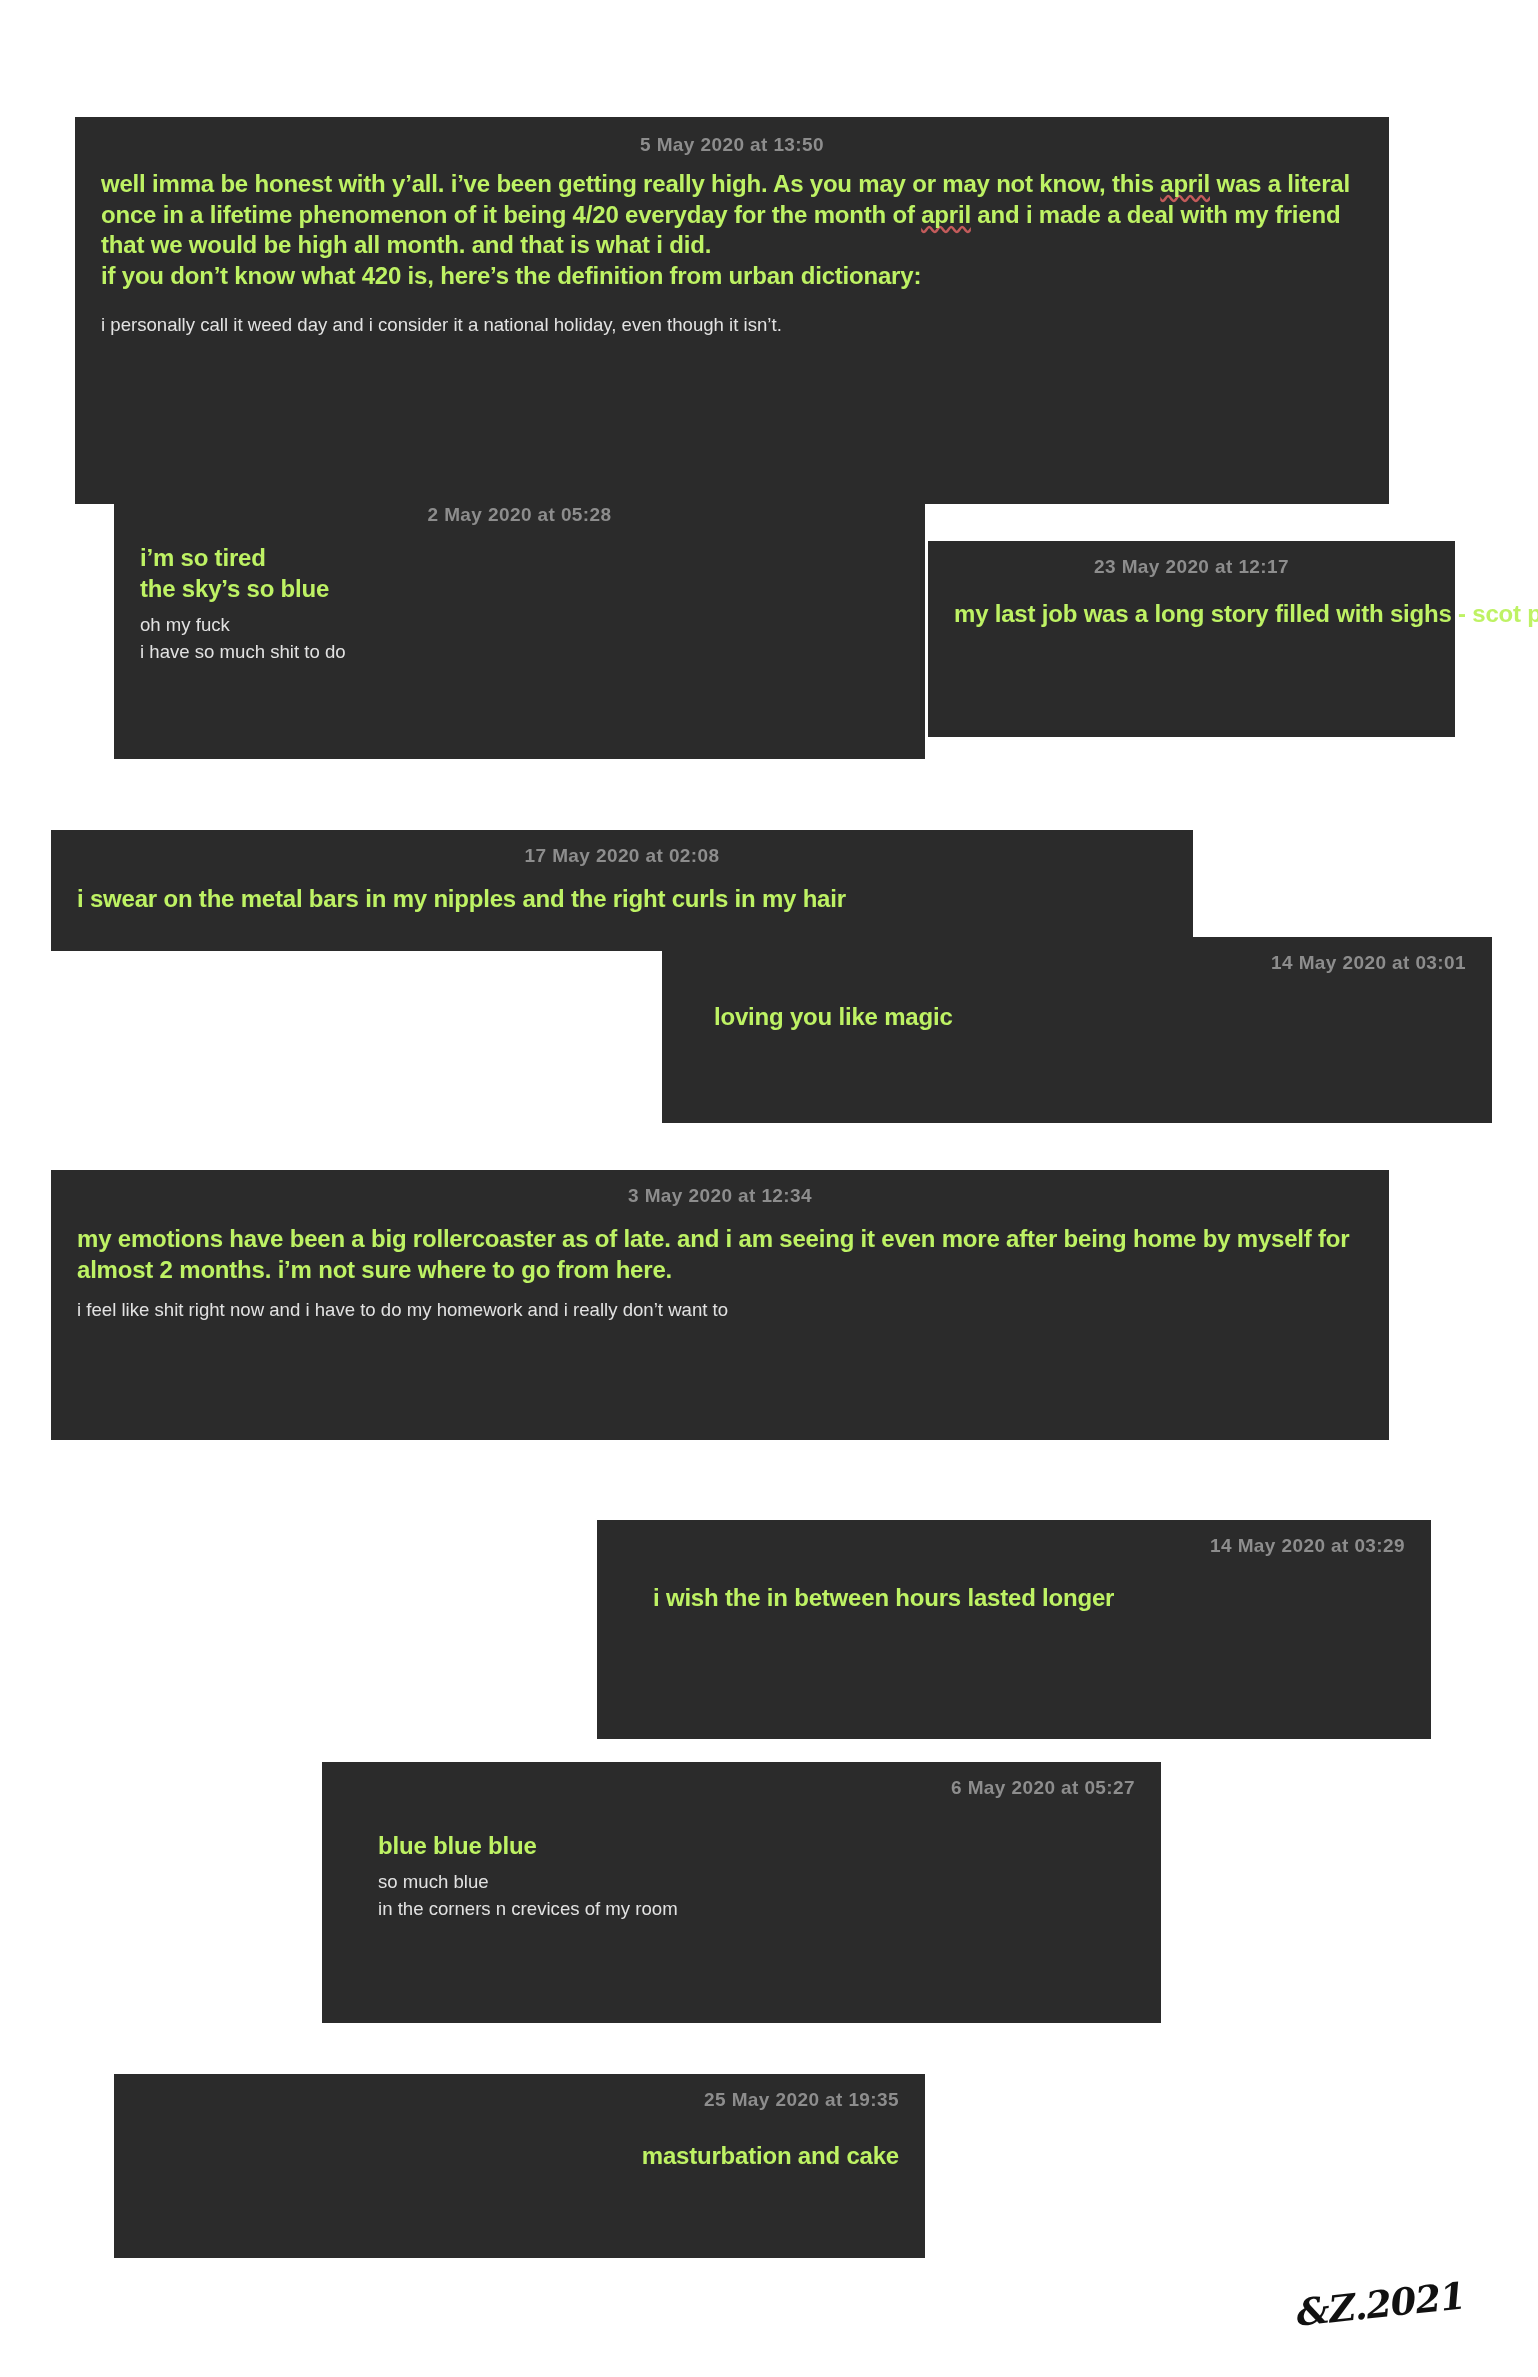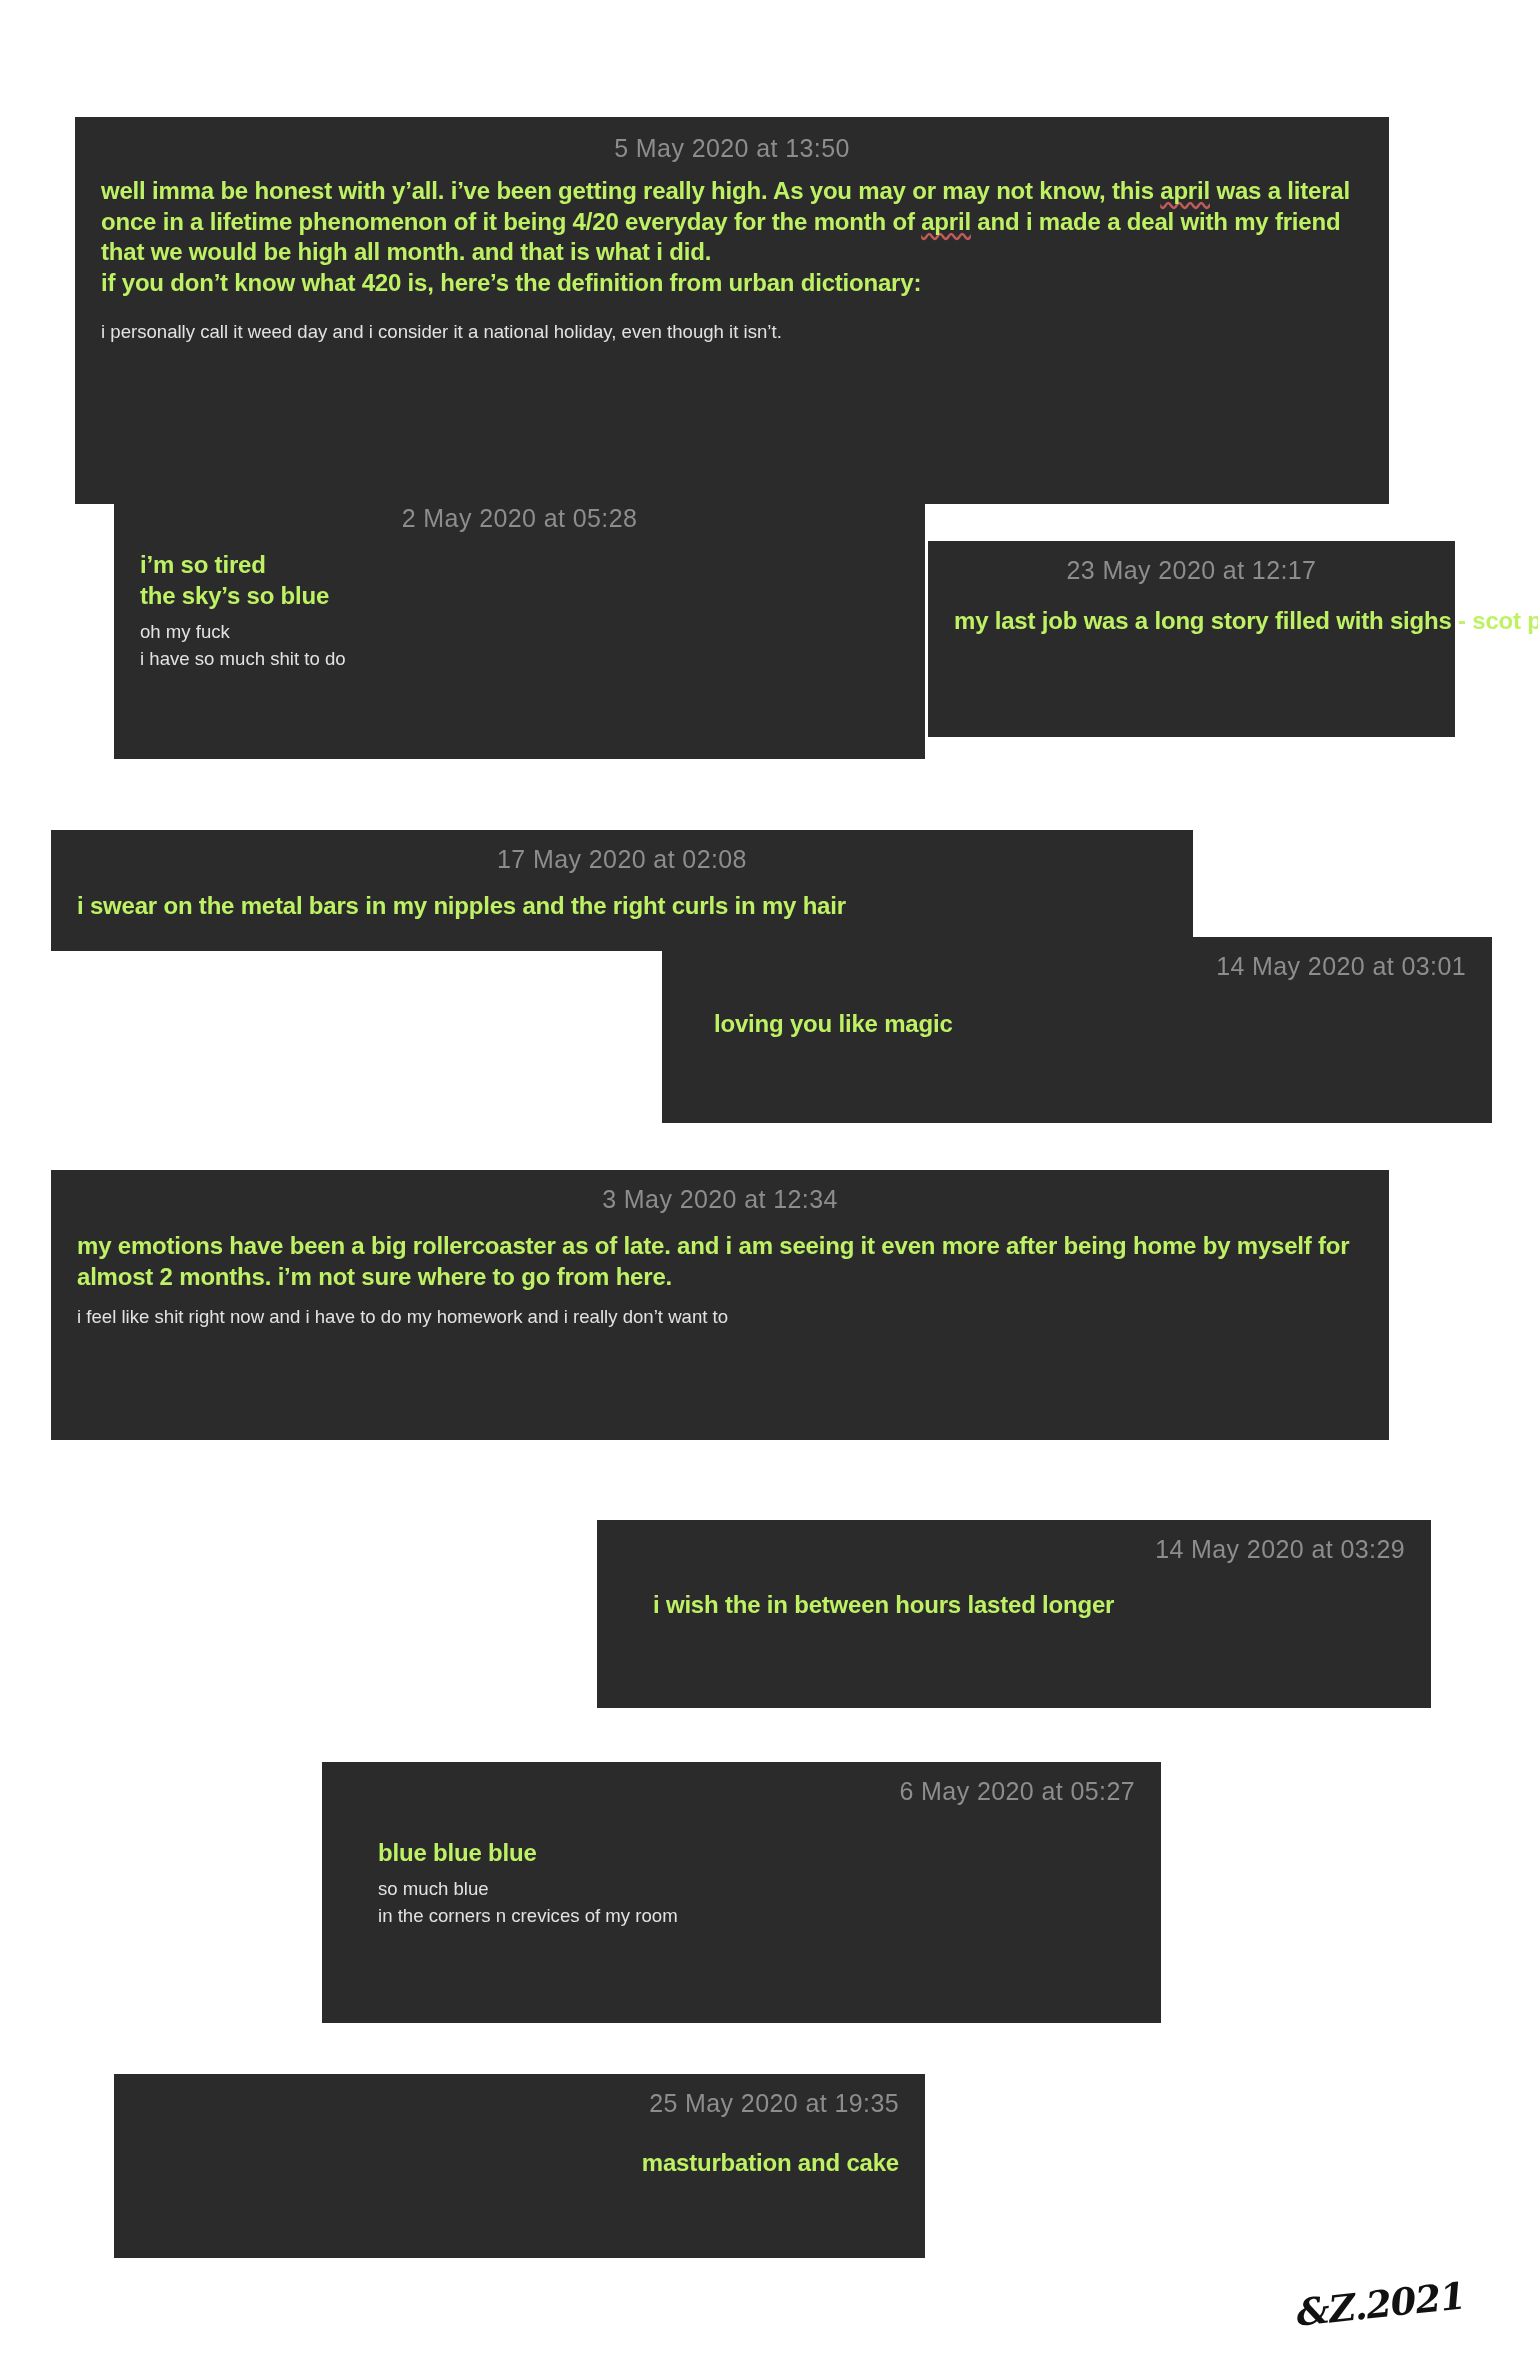--- a/index.html
+++ b/index.html
@@ -20,24 +20,24 @@
     background: #ffffff;
   }
   .note {
     position: absolute;
     background: #2b2b2b;
     box-sizing: border-box;
     color: #ffffff;
   }
   .ts {
     color: #8d8d8d;
-    font-size: 25px;
+    font-size: 19px;
     letter-spacing: 0.4px;
     text-align: center;
-    font-weight: 400;
+    font-weight: 700;
     display: block;
   }
   .ts.right { text-align: right; }
   .ts.center { text-align: center; }
   .body-big {
     font-size: 24px;
     font-weight: 700;
     line-height: 1.28;
     letter-spacing: -0.2px;
     color: #bef264;
@@ -84,21 +84,21 @@
   #note-3 { left: 51px;  top: 830px;  width: 1142px; height: 121px; padding: 15px 26px 0 26px; }
   #note-3 .body-big { margin-top: 17px; }
 
   #note-4 { left: 662px; top: 937px; width: 830px;  height: 186px; padding: 15px 26px 0 26px; }
   #note-4 .body-big { margin-top: 28px; padding-left: 26px; }
 
   #note-5 { left: 51px;  top: 1170px; width: 1338px; height: 270px; padding: 15px 26px 0 26px; }
   #note-5 .body-big { margin-top: 17px; }
   #note-5 .body-small { margin-top: 11.2px; }
 
-  #note-6 { left: 597px; top: 1520px; width: 834px;  height: 188px; padding: 15px 26px 0 26px; }
+  #note-6 { left: 597px; top: 1520px; width: 834px;  height: 219px; padding: 15px 26px 0 26px; }
   #note-6 .body-big { margin-top: 26px; padding-left: 30px; }
 
   #note-7 { left: 322px; top: 1762px; width: 839px;  height: 261px; padding: 15px 26px 0 26px; }
   #note-7 .body-big { margin-top: 32px; padding-left: 30px; }
   #note-7 .body-small { margin-top: 7.5px; padding-left: 30px; }
 
   #note-8 { left: 114px; top: 2074px; width: 811px;  height: 184px; padding: 15px 26px 0 26px; }
   #note-8 .body-big { margin-top: 30px; padding-left: 20.5px; text-align: right; }
 </style>
 </head>

